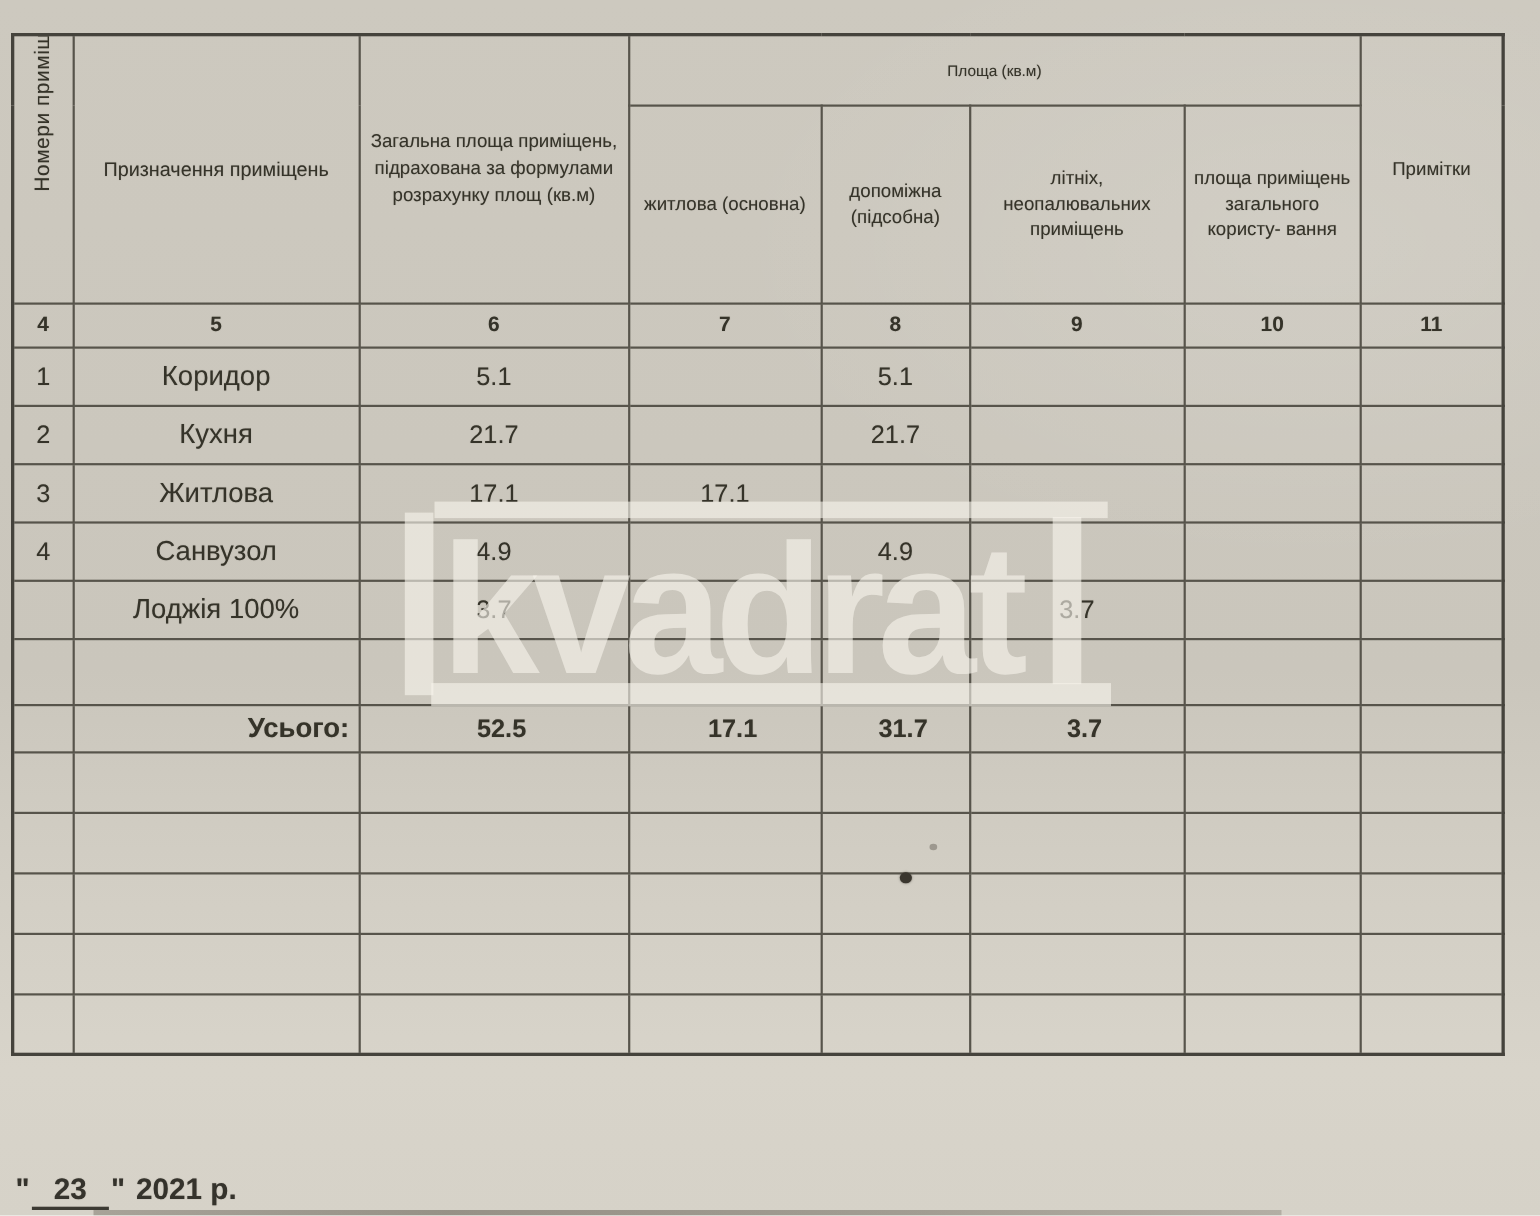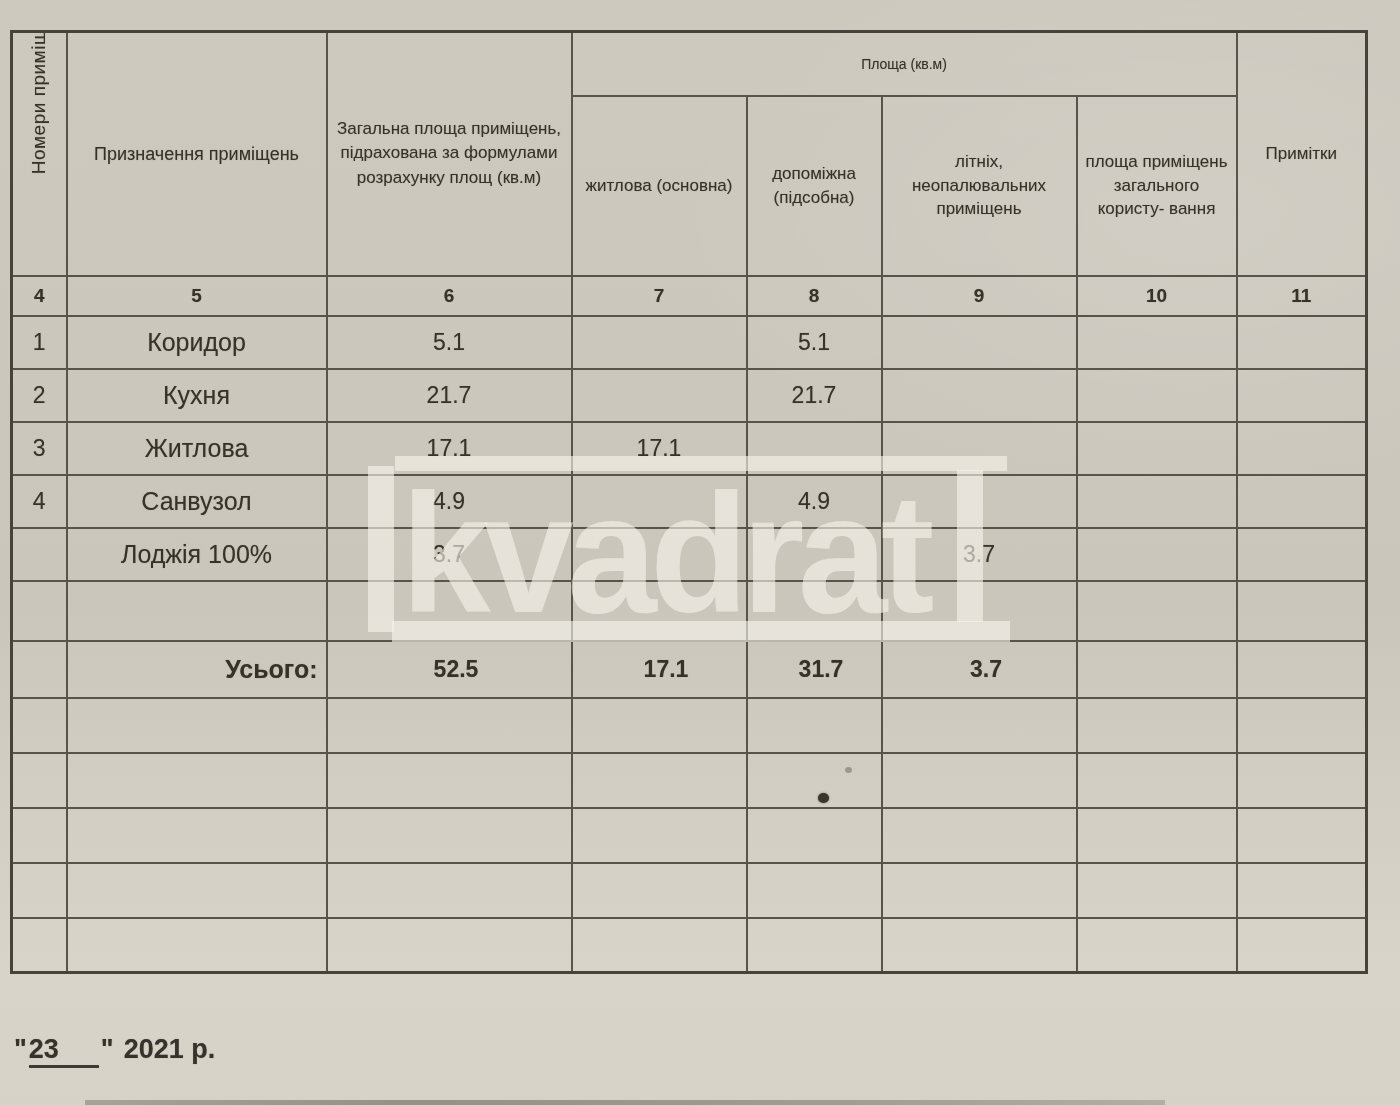--- a/index.html
+++ b/index.html
@@ -42,21 +42,21 @@
   th.c-vert  { padding:0; }
   .vtext { transform: rotate(-90deg); white-space:nowrap; font-size:19px; letter-spacing:0.5px; }
   th.c-name  { font-size:18px; line-height:1.35; }
   th.c-total { font-size:17px; line-height:1.45; padding:2px 14px;margin-left:29px; }
   th.c-group { font-size:14px; vertical-align:middle; }
   th.c-sub   { font-size:17px; line-height:1.4; }
   th.c-notes { font-size:17px; }
 
   tbody tr { height:53px; }
   tr.r-gap   { height:60px; }
-  tr.r-total { height:57px; }
+  tr.r-total { height:43px; }
   tr.r-empty { height:55px; }
 
   td.d-num   { font-size:23px; }
   td.d-name  { text-align:left; font-size:25px; padding-left:12px;margin-left:28px; }
   td.d-val   { font-size:23px; }
   tr.r-total td.d-name { text-align:right; font-weight:700; padding-right:8px; font-size:25px; }
   tr.r-total td.d-val  { font-weight:700;padding-left:20px; }
 
   
   .wm { position:absolute; z-index:5; pointer-events:none;text-align:center; }
@@ -79,24 +79,24 @@
   .speck-1 { left:845px; top:767px; width:7px;  height:6px;  background:rgba(60,55,45,0.35); }
   .speck-2 { left:818px; top:793px; width:11px; height:10px; background:#3a362e; box-shadow:0 0 2px rgba(58,54,46,0.7); }
 
   
   .date-line {
     position:absolute; left:14px; top:1034px; z-index:3;
     font-size:27px; font-weight:700; color:#35332c;
     display:flex; align-items:baseline;
     text-shadow: 0 0 1px rgba(60,55,45,0.4);
   }
-  .date-line .u { border-bottom:3px solid #3c3a33; }
+  .date-line .u { border-bottom:3px solid #3c3a33; text-align:center; }
   .u-day   { width:70px;  margin:0 2px; }
   .u-month { width:228px; margin-left:10px; }
-  .year    { margin-left:10px; }
+  .year    { margin-left:10px;margin-top:32px; }
 
   
   .bottom-strip {
     position:absolute; left:85px; top:1100px; width:1080px; height:5px;
     background: linear-gradient(90deg, rgba(98,92,80,0.40), rgba(98,92,80,0.55) 30%, rgba(98,92,80,0.45) 70%, rgba(98,92,80,0.30));
     z-index:2;
   }
 </style>
 </head>
 <body>

